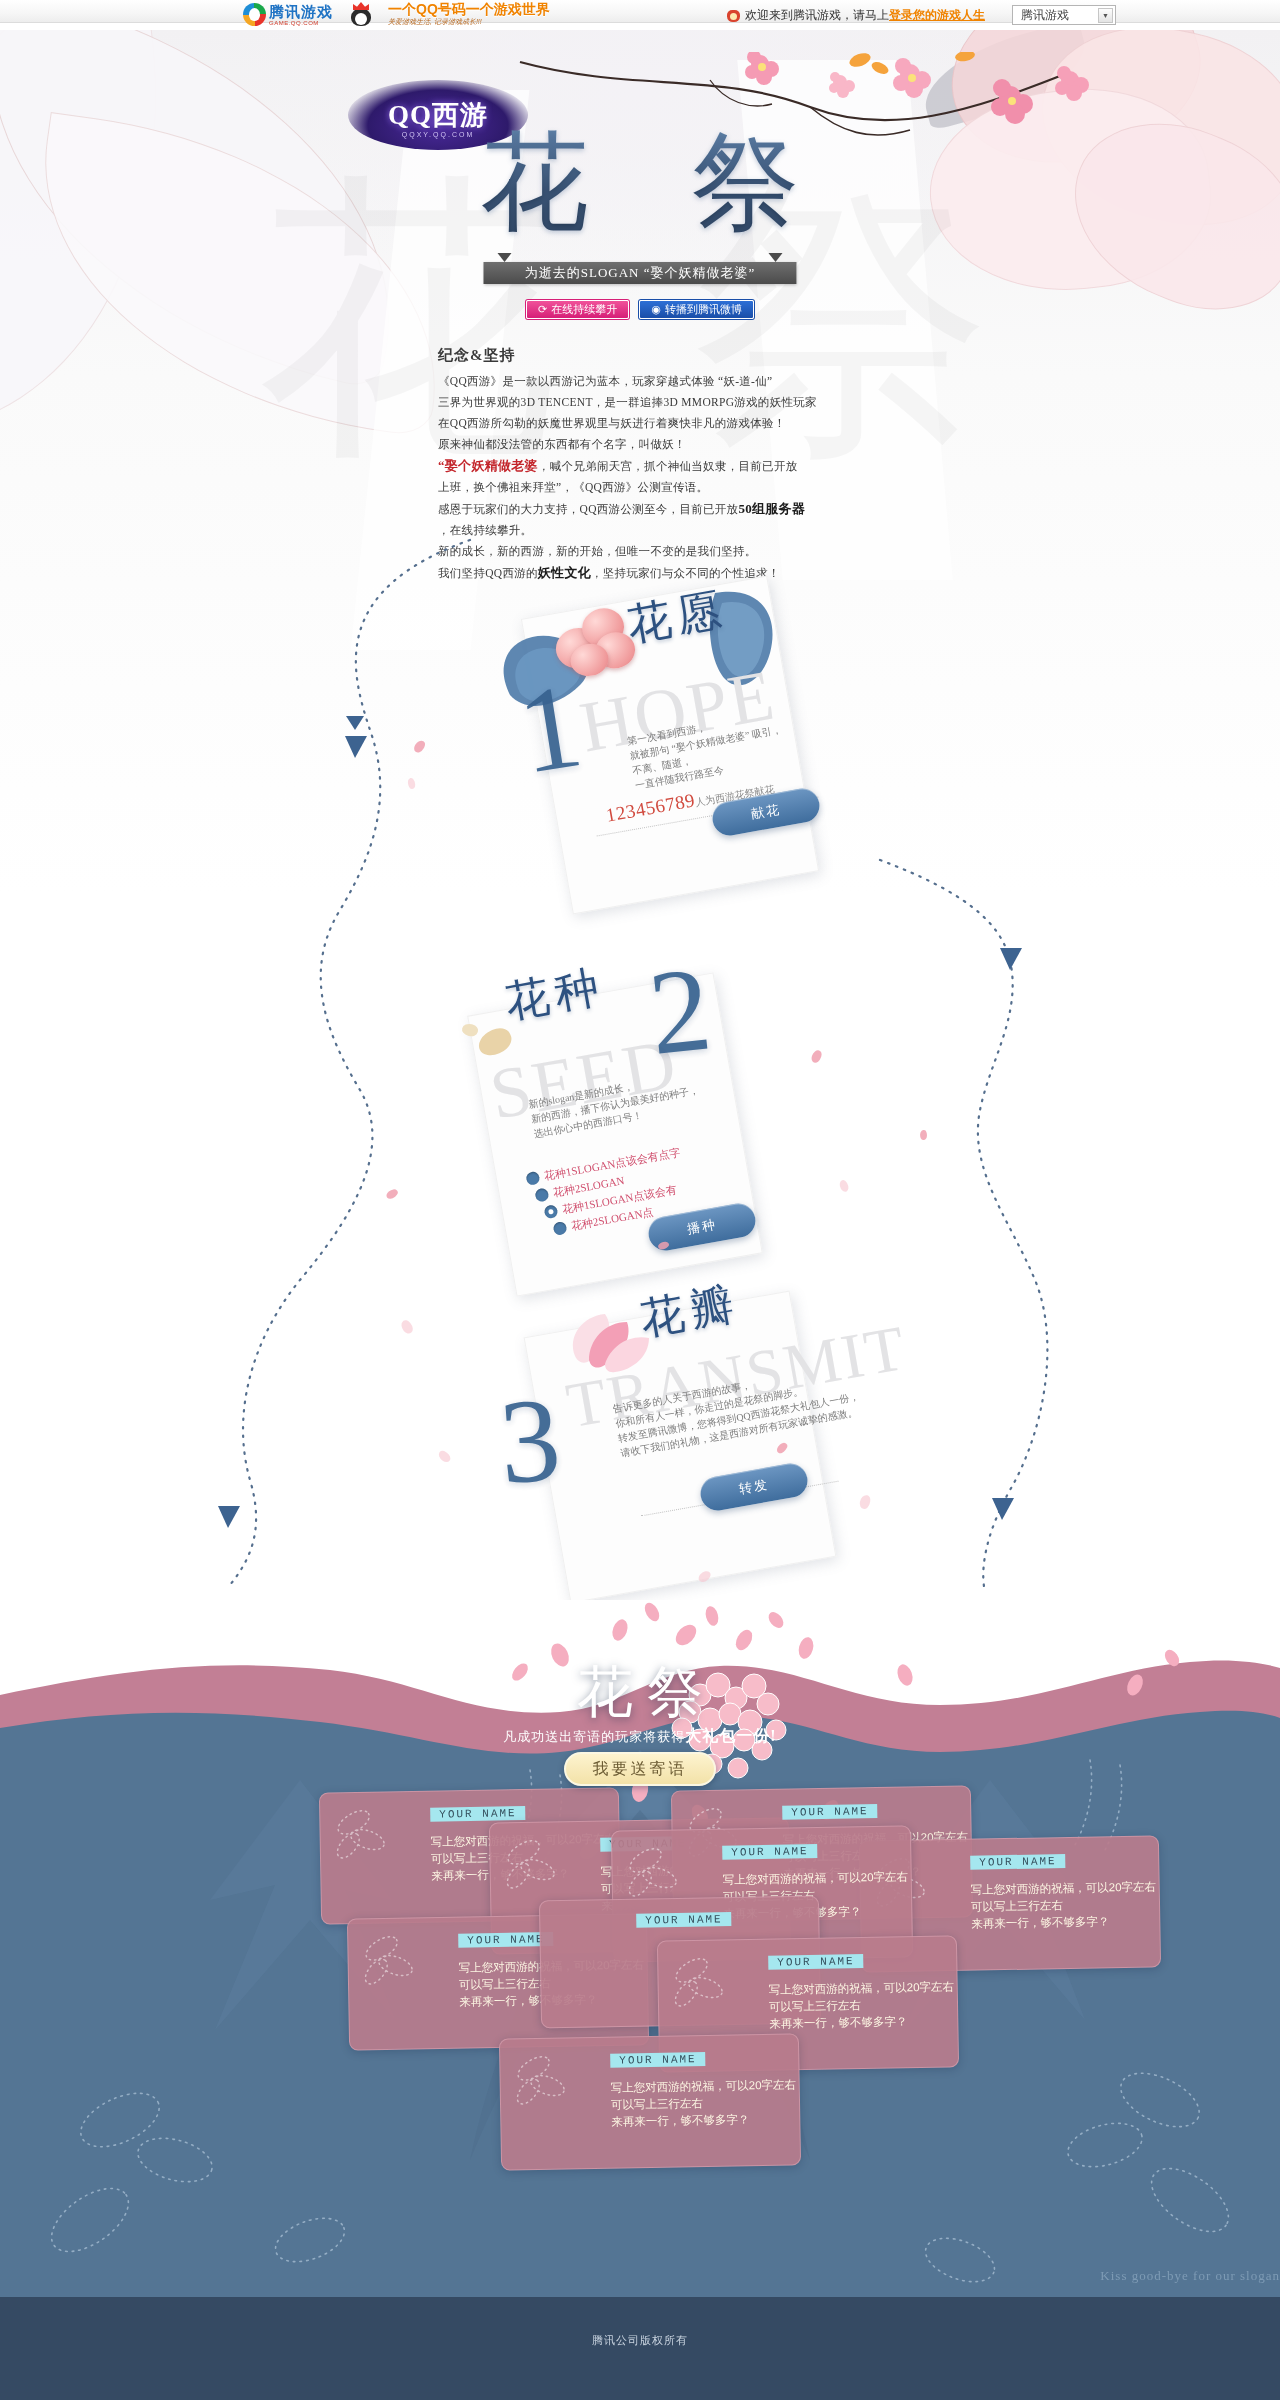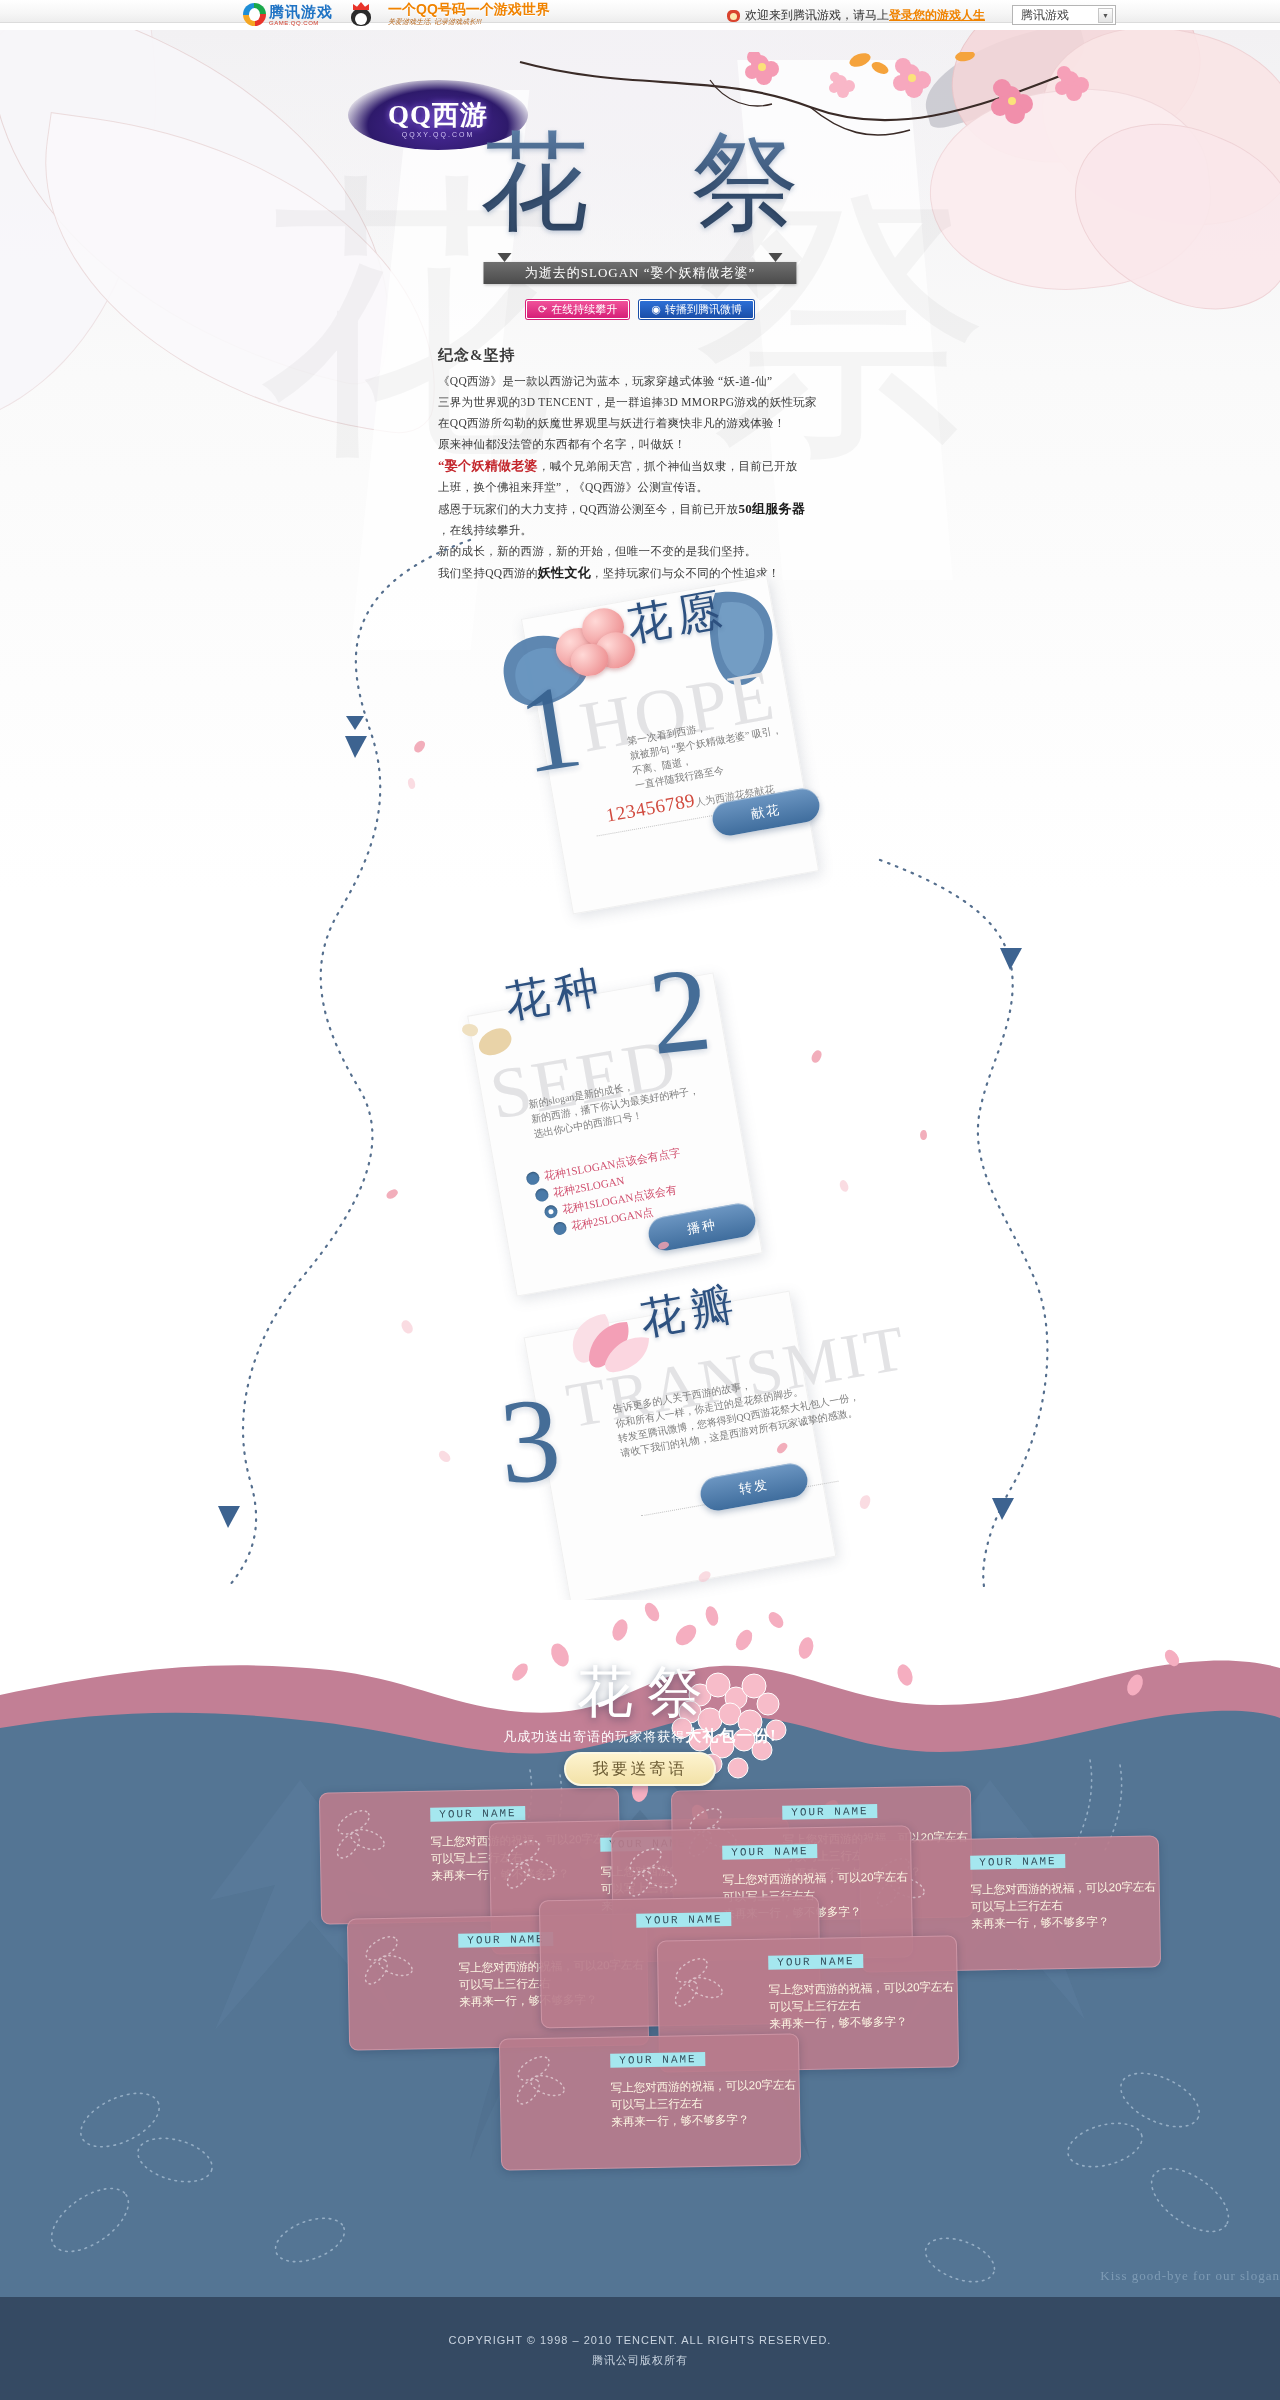--- a/index.html
+++ b/index.html
@@ -736,15 +736,14 @@
       <div>写上您对西游的祝福，可以20字左右</div>
       <div>可以写上三行左右</div>
       <div>来再来一行，够不够多字？</div>
     </div>
   </div>
 </div>
 
 <div class="kissTxt">Kiss good-bye for our slogan</div>
 
 <div class="footer">
-  <div class="f1">COPYRIGHT © 1998 – 2010 TENCENT. ALL RIGHTS RESERVED.</div>
   <div class="f2">腾讯公司版权所有</div>
 </div>
 
 </body></html>

